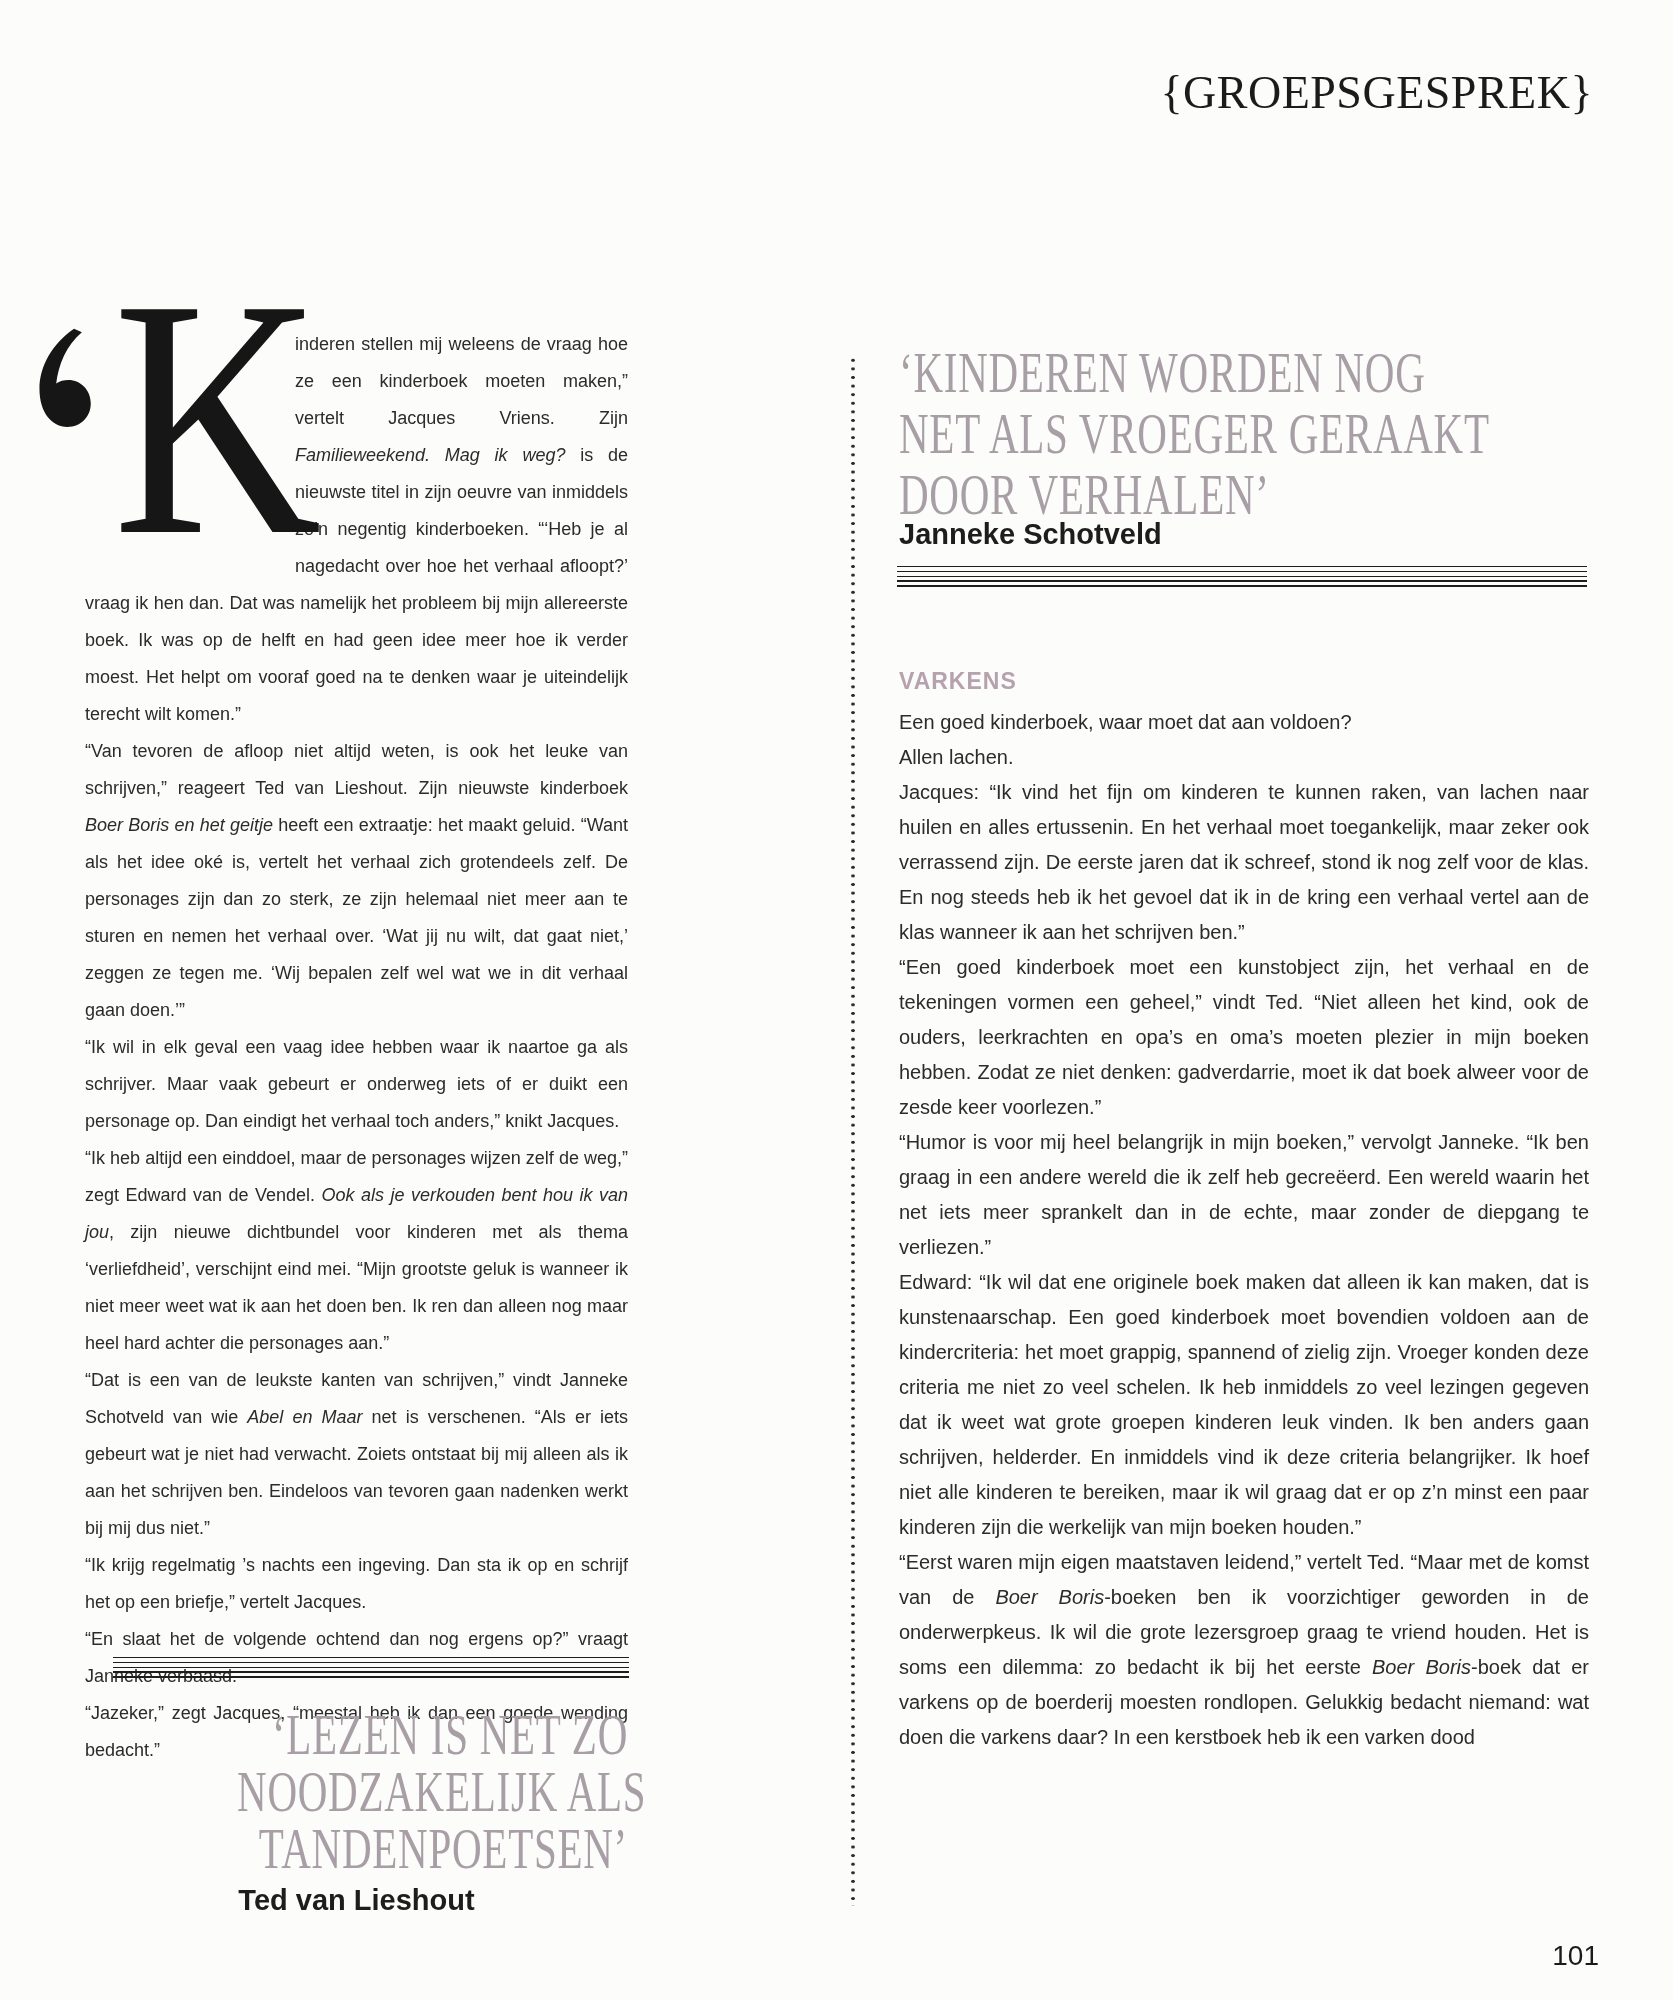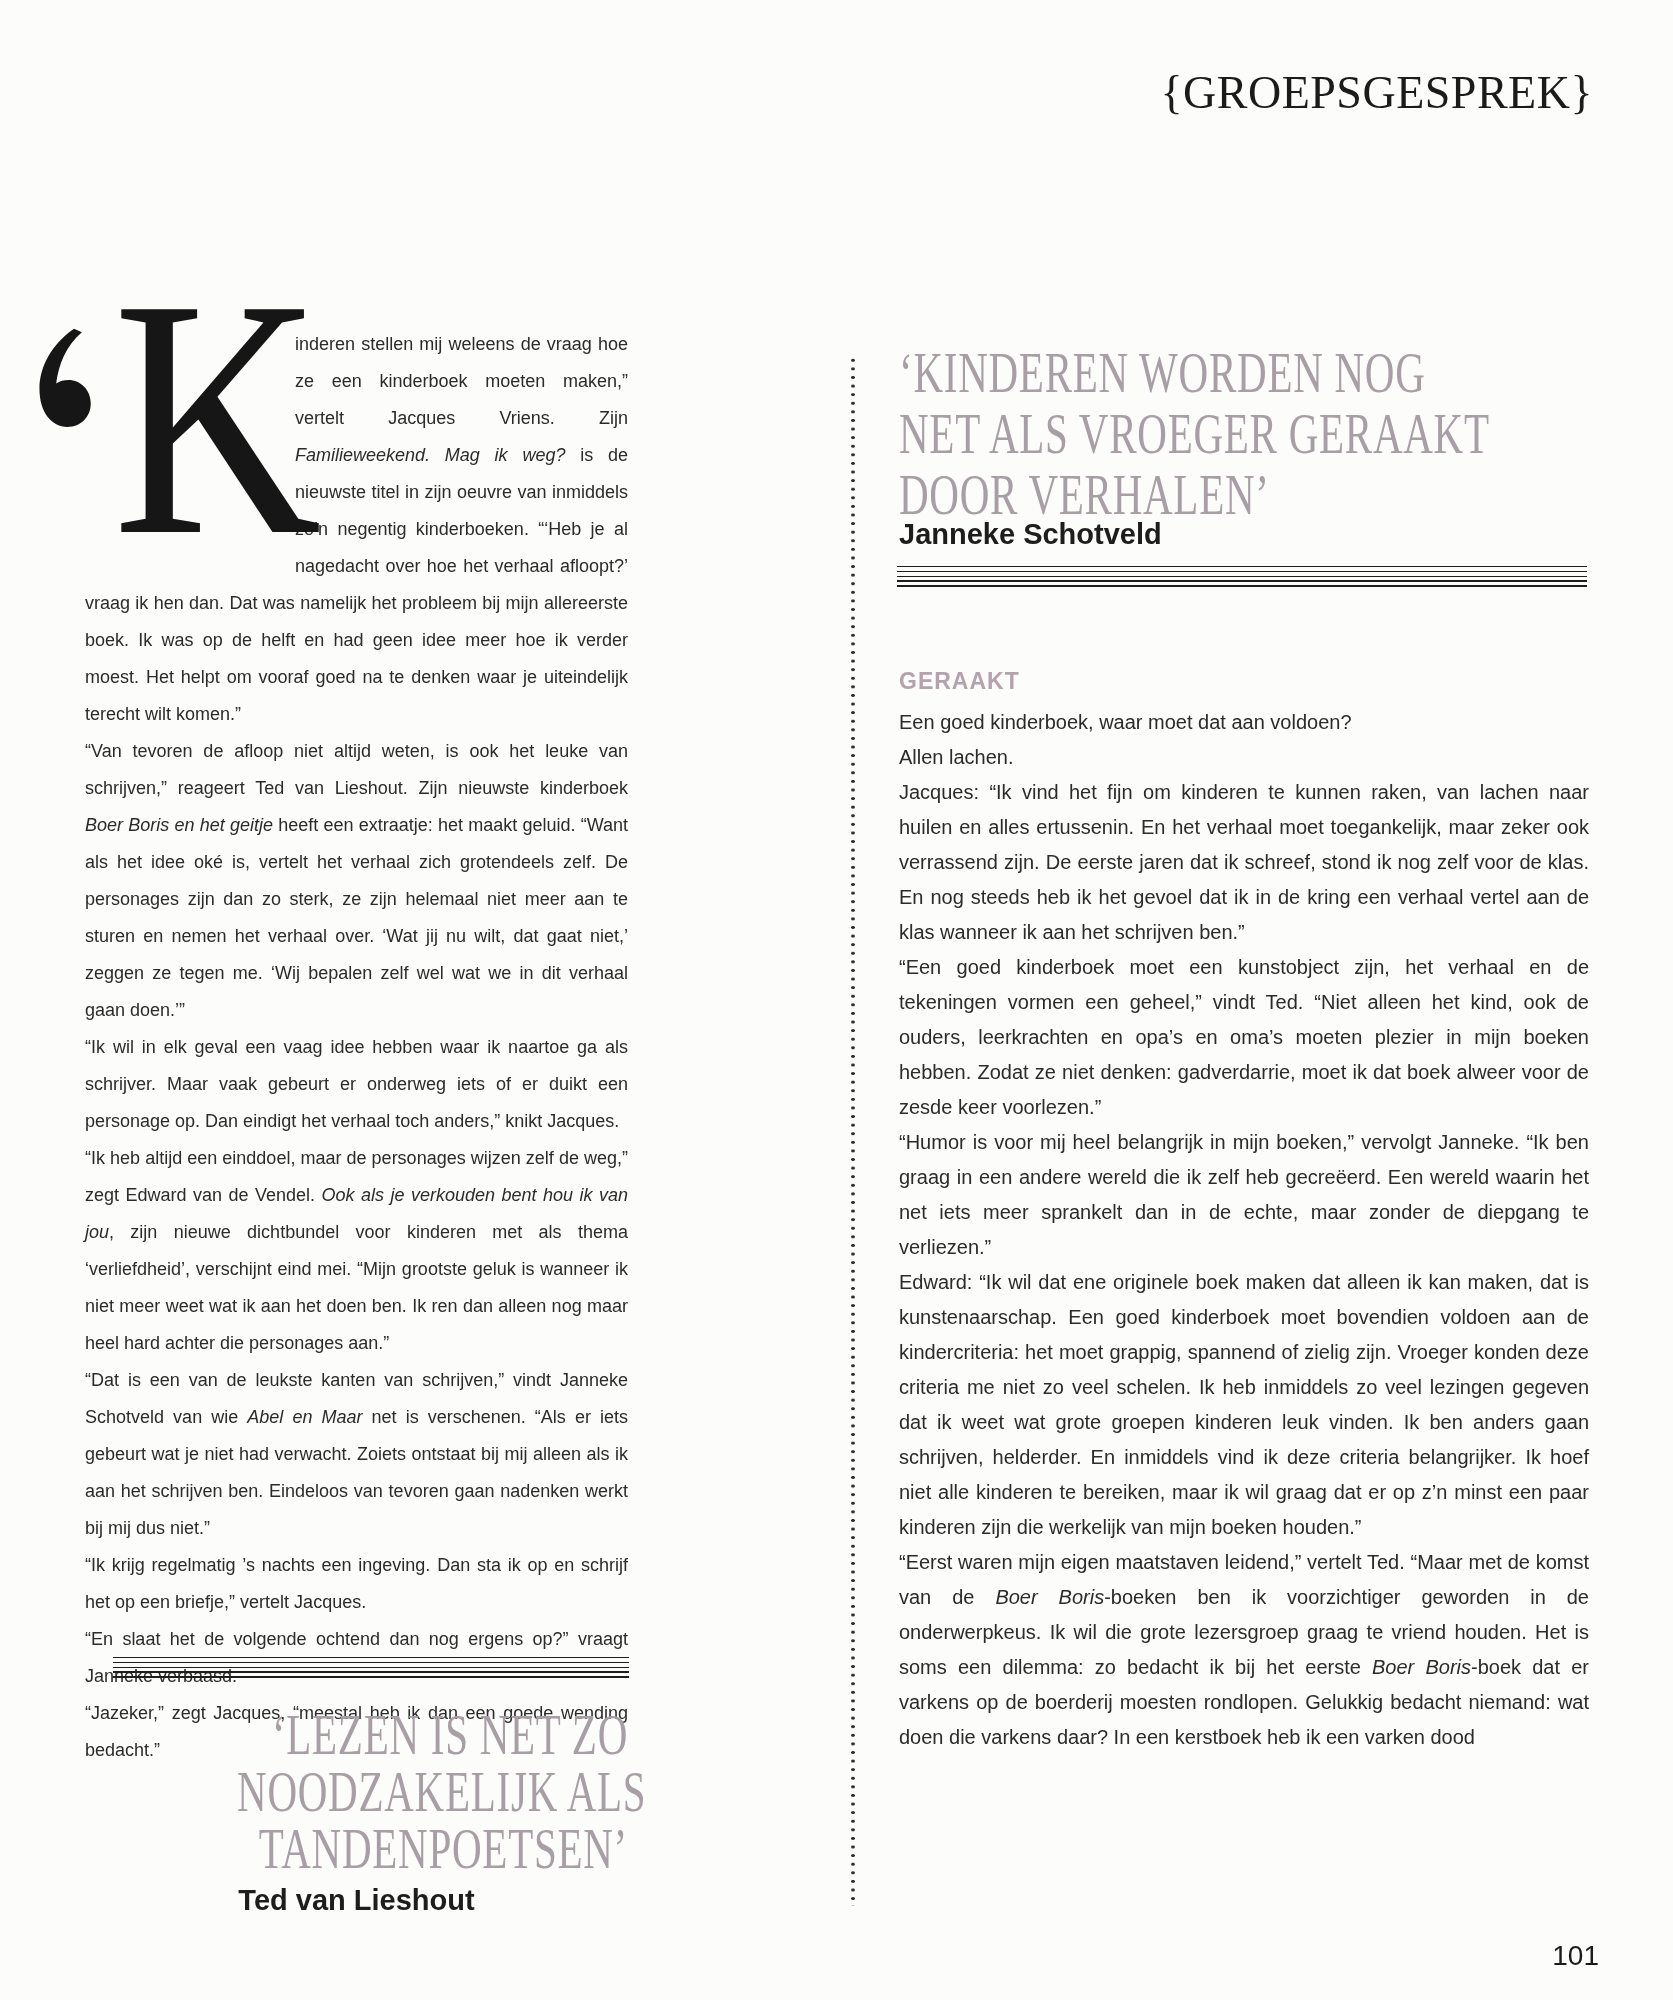--- a/index.html
+++ b/index.html
@@ -98,21 +98,21 @@
 
 <div class="pullquote pq-right">
   <div>‘KINDEREN WORDEN NOG</div>
   <div>NET ALS VROEGER GERAAKT</div>
   <div>DOOR VERHALEN’</div>
 </div>
 <div class="attribution attr-right">Janneke Schotveld</div>
 
 <div class="staff staff-right"></div>
 
-<div class="kicker">GERAAKT</div>
+<div class="kicker">VARKENS</div>
 
 <div class="body-text rc-text">
     <p class="para"><span>Een goed kinderboek, waar moet dat aan voldoen?</span></p>
     <p class="para"><span>Allen lachen.</span></p>
     <p class="para"><span>Jacques: “Ik vind het fijn om kinderen te kunnen raken, van lachen naar huilen en alles ertussenin. En het verhaal moet toegankelijk, maar zeker ook verrassend zijn. De eerste jaren dat ik schreef, stond ik nog zelf voor de klas. En nog steeds heb ik het gevoel dat ik in de kring een verhaal vertel aan de klas wanneer ik aan het schrijven ben.”</span></p>
     <p class="para"><span>“Een goed kinderboek moet een kunstobject zijn, het verhaal en de tekeningen vormen een geheel,” vindt Ted. “Niet alleen het kind, ook de ouders, leerkrachten en opa’s en oma’s moeten plezier in mijn boeken hebben. Zodat ze niet denken: gadverdarrie, moet ik dat boek alweer voor de zesde keer voorlezen.”</span></p>
     <p class="para"><span>“Humor is voor mij heel belangrijk in mijn boeken,” vervolgt Janneke. “Ik ben graag in een andere wereld die ik zelf heb gecreëerd. Een wereld waarin het net iets meer sprankelt dan in de echte, maar zonder de diepgang te verliezen.”</span></p>
     <p class="para"><span>Edward: “Ik wil dat ene originele boek maken dat alleen ik kan maken, dat is kunstenaarschap. Een goed kinderboek moet bovendien voldoen aan de kindercriteria: het moet grappig, spannend of zielig zijn. Vroeger konden deze criteria me niet zo veel schelen. Ik heb inmiddels zo veel lezingen gegeven dat ik weet wat grote groepen kinderen leuk vinden. Ik ben anders gaan schrijven, helderder. En inmiddels vind ik deze criteria belangrijker. Ik hoef niet alle kinderen te bereiken, maar ik wil graag dat er op z’n minst een paar kinderen zijn die werkelijk van mijn boeken houden.”</span></p>
     <p class="para"><span>“Eerst waren mijn eigen maatstaven leidend,” vertelt Ted. “Maar met de komst van de </span><em>Boer Boris</em><span>-boeken ben ik voorzichtiger geworden in de onderwerpkeus. Ik wil die grote lezersgroep graag te vriend houden. Het is soms een dilemma: zo bedacht ik bij het eerste </span><em>Boer Boris</em><span>-boek dat er varkens op de boerderij moesten rondlopen. Gelukkig bedacht niemand: wat doen die varkens daar? In een kerstboek heb ik een varken dood</span></p>
   </div>

